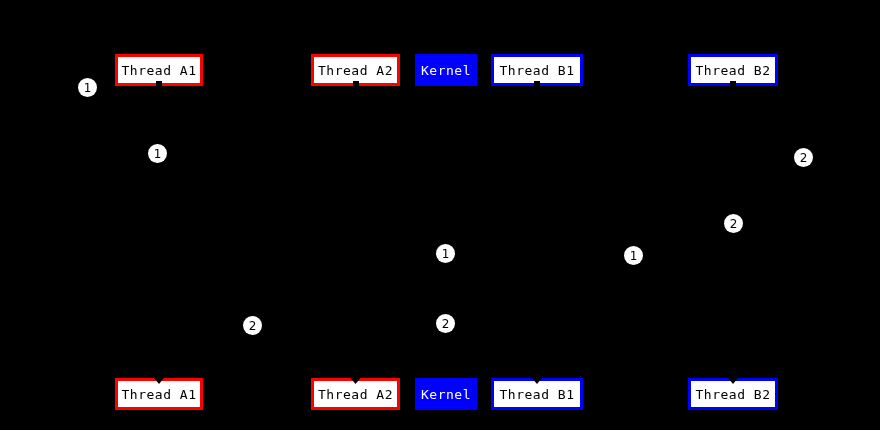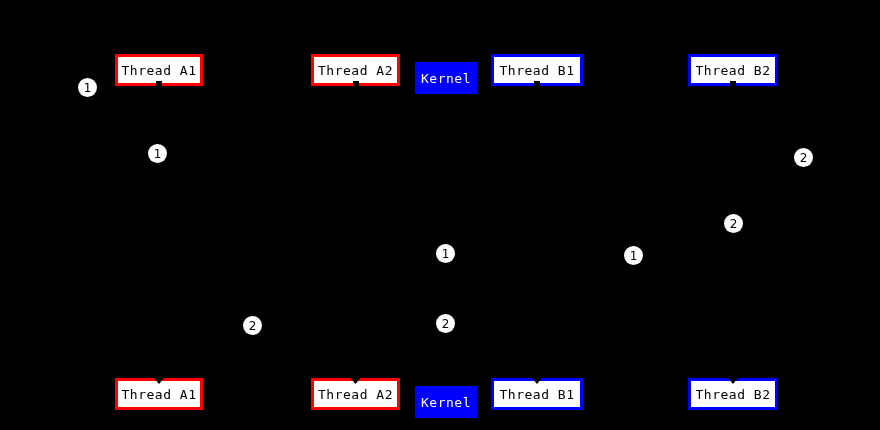--- a/index.html
+++ b/index.html
@@ -28,21 +28,20 @@
     font-size: 13px;
     letter-spacing: 0.5px;
     white-space: nowrap;
   }
   .pbox.red    { border-color: var(--thread-a-border, #ff0000); }
   .pbox.blue   { border-color: var(--thread-b-border, #0000ff); align-items: center; }
   .pbox.kernel {
     border-color: var(--kernel-fill, #0000ff);
     background: var(--kernel-fill, #0000ff);
     color: var(--kernel-text, #ffffff);
-    margin-top: 8px;
   }
   .row-top    { top: 54px; }
   .row-bottom { top: 378px; }
   .notch {
     position: absolute;
     left: 50%;
     transform: translateX(-50%);
     background: #000000;
   }
   .notch.at-bottom {       

